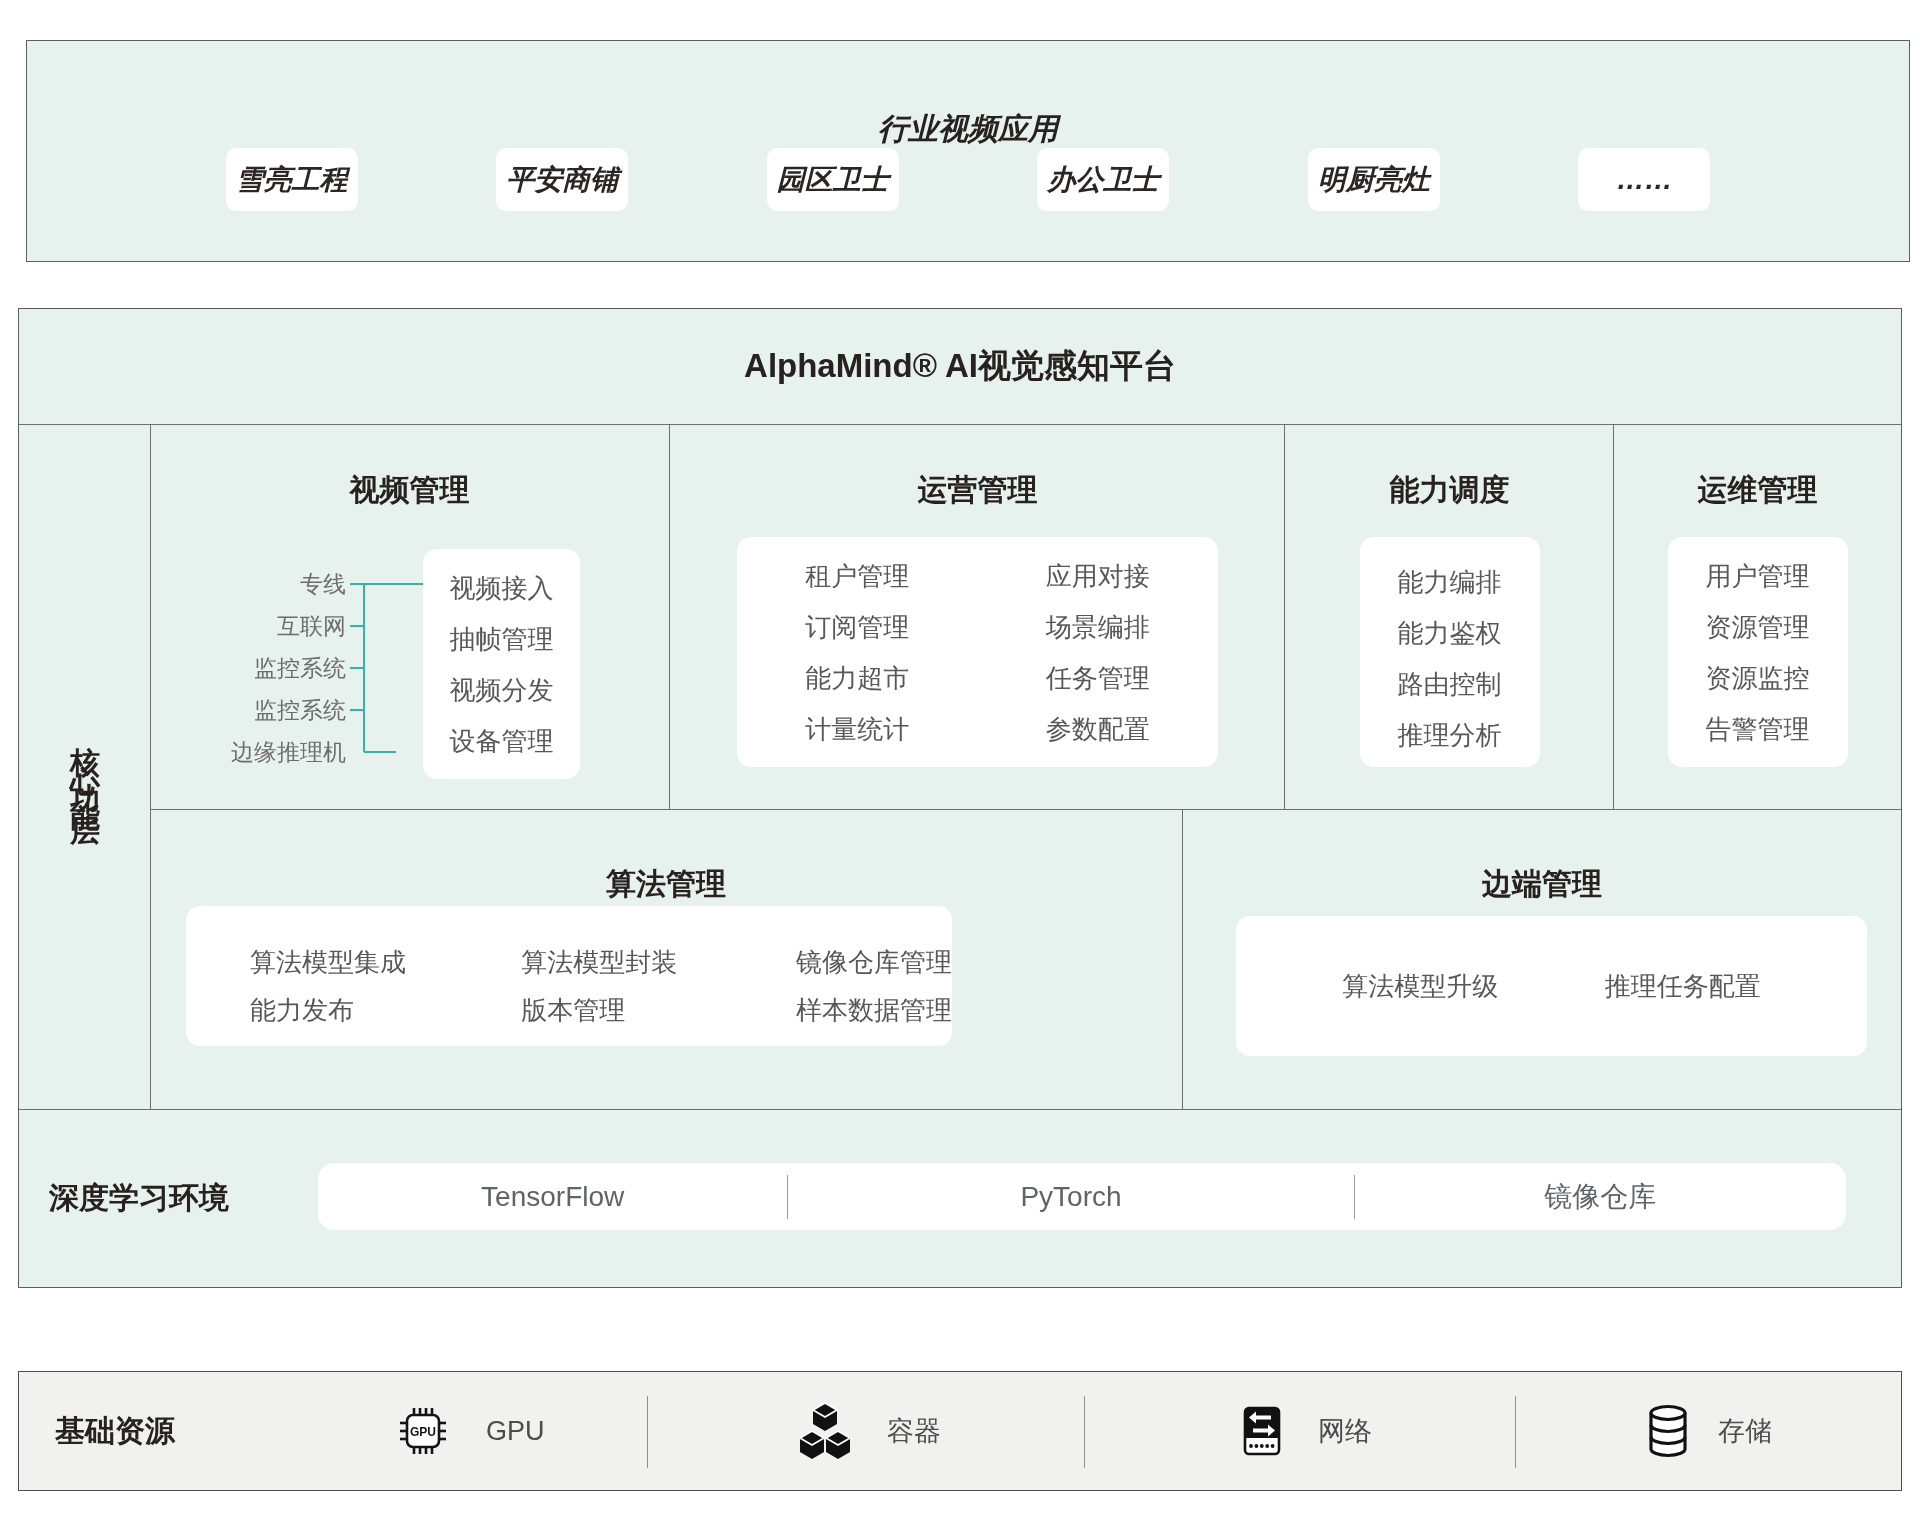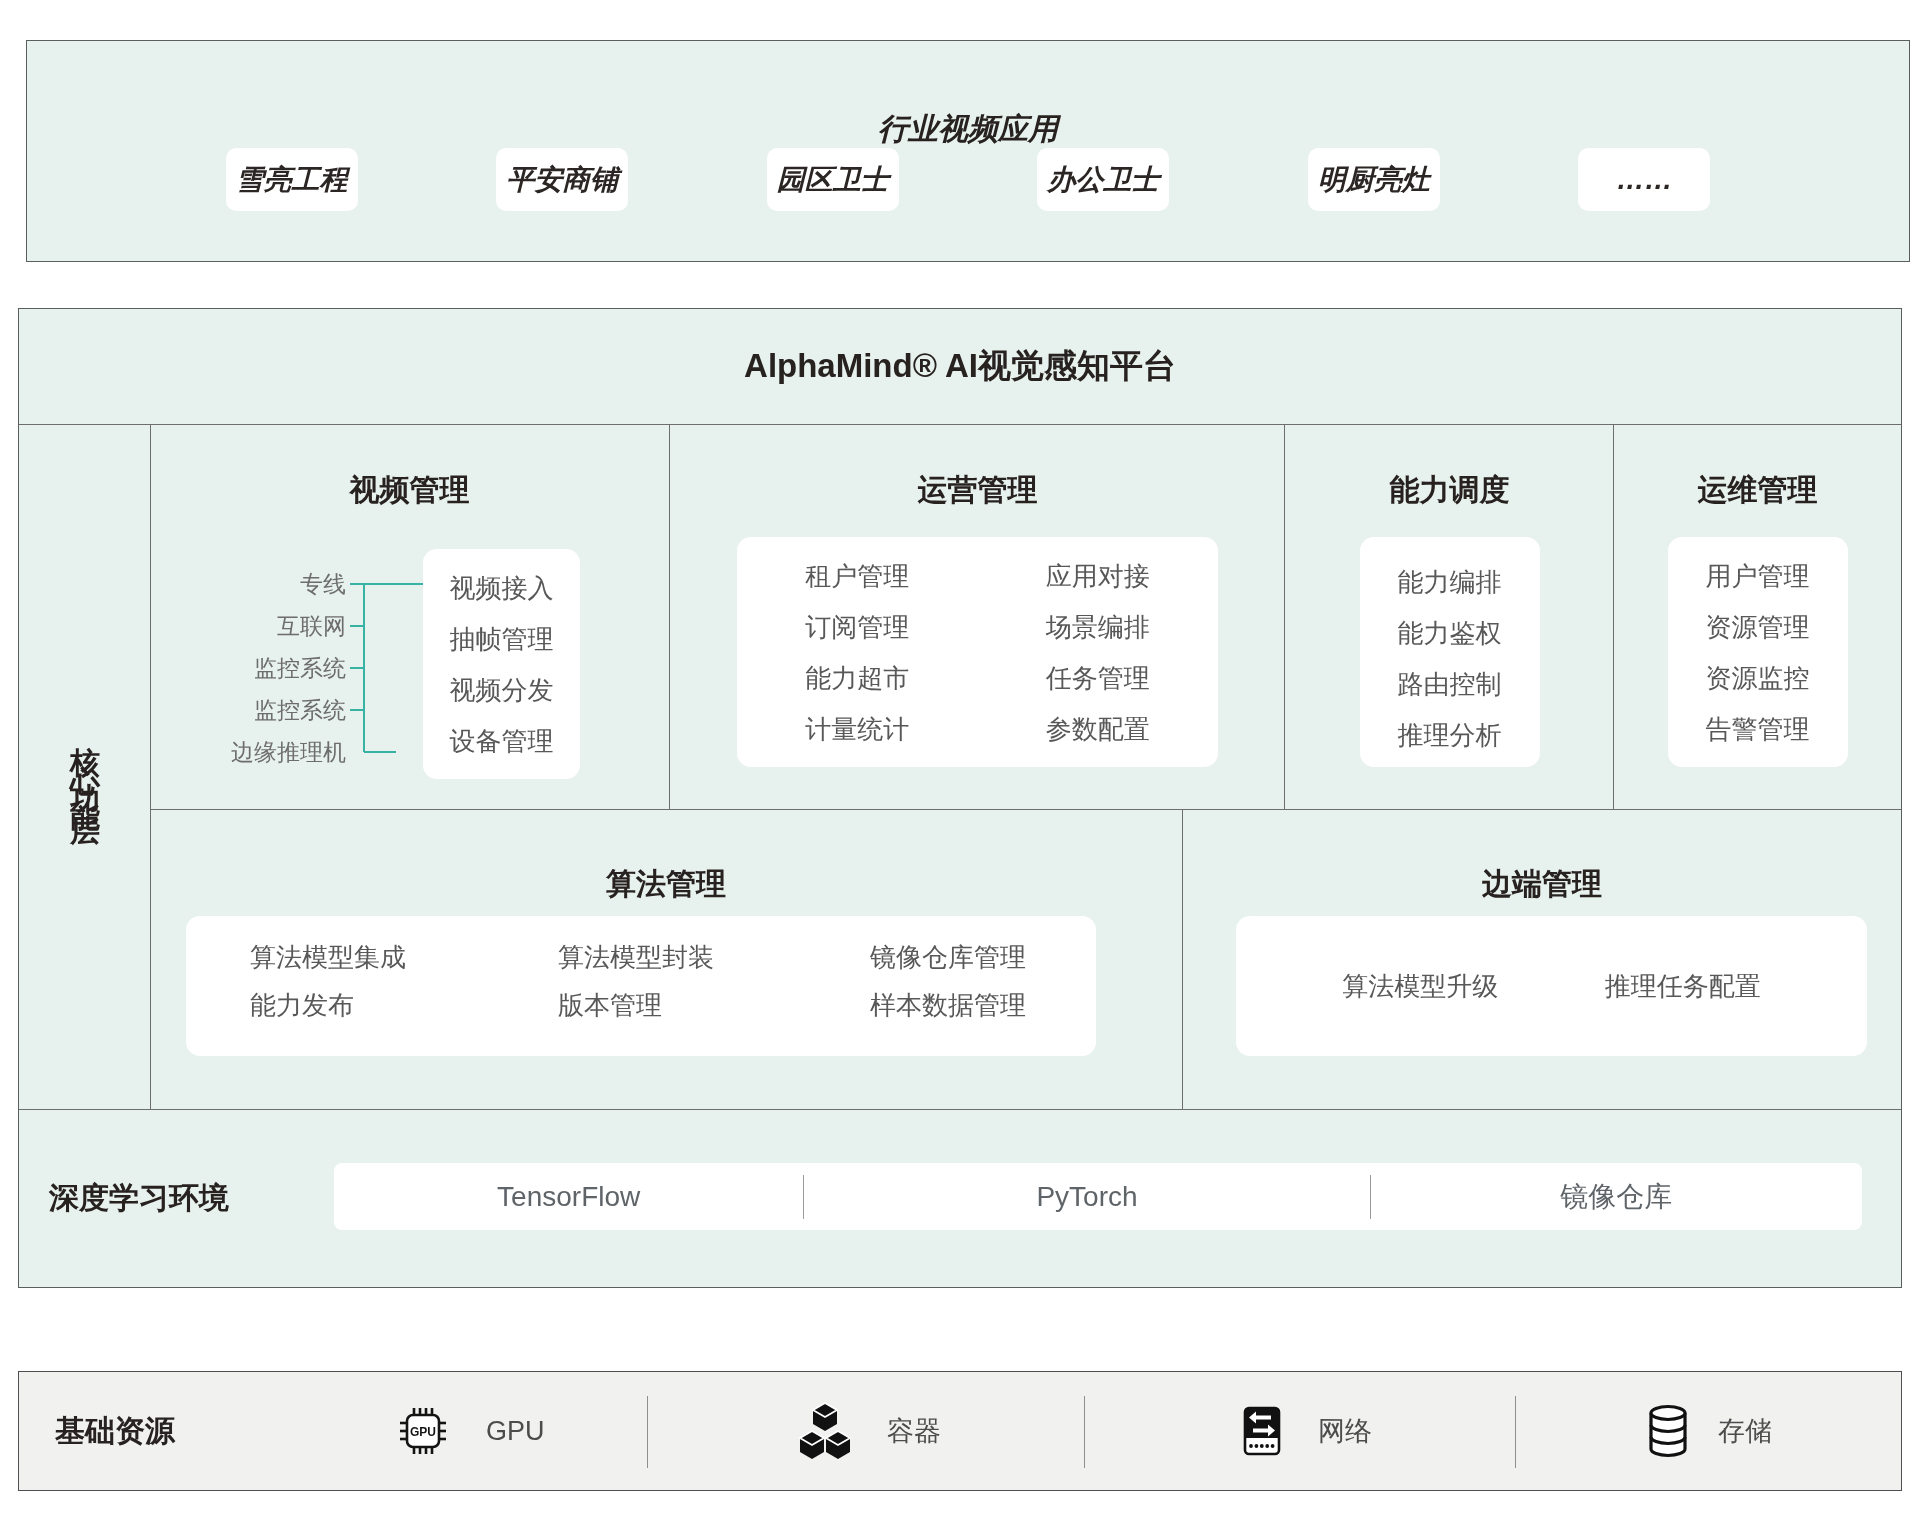--- a/index.html
+++ b/index.html
@@ -117,21 +117,21 @@
               <div class="item">资源监控</div>
               <div class="item">告警管理</div>
             </div>
           </div>
         </div>
 
         <div class="abs" style="top:386px;left:0;right:0;bottom:0;">
 
           <div class="abs" style="left:0;top:0;bottom:0;width:1032px;">
             <div class="abs sec-title" style="top:54px;">算法管理</div>
-            <div class="abs wbox" style="left:36px;top:106px;width:910px;height:140px;padding:17px 0 0 64px;display:flex;">
+            <div class="abs wbox" style="left:36px;top:96px;width:766px;height:140px;padding:32px 0 0 64px;display:flex;">
               <div style="width:308px;">
                 <div class="item2">算法模型集成</div>
                 <div class="item2">能力发布</div>
               </div>
               <div style="width:312px;">
                 <div class="item2">算法模型封装</div>
                 <div class="item2">版本管理</div>
               </div>
               <div style="flex:1;">
                 <div class="item2">镜像仓库管理</div>
@@ -148,21 +148,21 @@
             </div>
           </div>
         </div>
       </div>
     </div>
 
     <div class="abs" style="top:800px;left:0;right:0;bottom:0;border-top:1px solid #6e6e6e;">
       <div class="abs icenter" style="left:30px;top:0;height:100%;">
         <span style="font-size:30px;font-weight:bold;color:#272220;">深度学习环境</span>
       </div>
-      <div class="abs wbox" style="left:315px;top:53px;width:1528px;height:67px;display:flex;align-items:center;border-radius:8px;">
+      <div class="abs wbox" style="left:299px;top:53px;width:1528px;height:67px;display:flex;align-items:center;border-radius:16px;">
         <div class="dlcell" style="flex:470;">TensorFlow</div>
         <div class="dldiv"></div>
         <div class="dlcell" style="flex:566;">PyTorch</div>
         <div class="dldiv"></div>
         <div class="dlcell" style="flex:492;">镜像仓库</div>
       </div>
     </div>
   </div>
 
   <div class="abs" style="left:18px;top:1371px;width:1884px;height:120px;background:#f1f2f0;border:1.5px solid #4f4f4f;box-sizing:border-box;">

